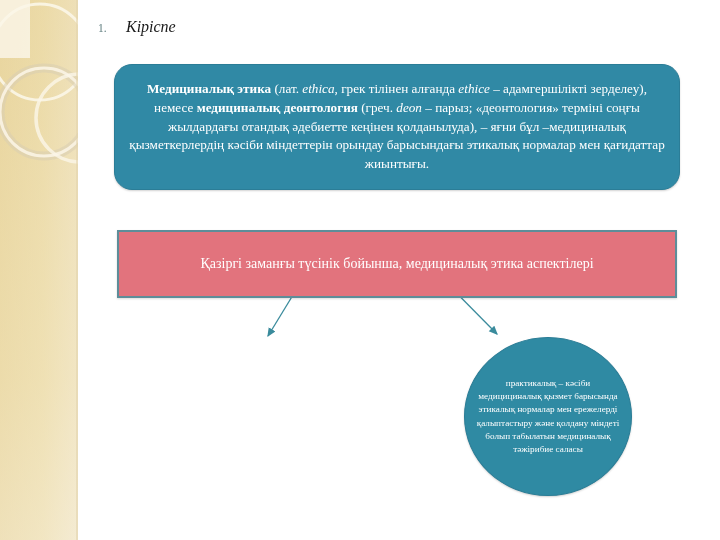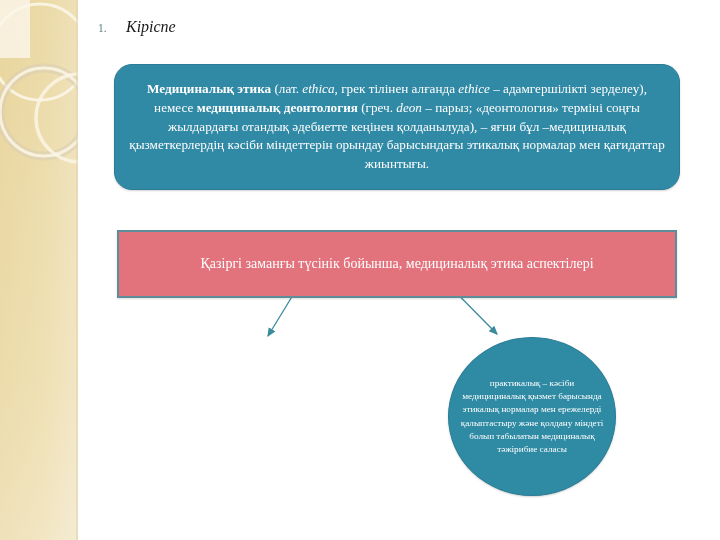--- a/index.html
+++ b/index.html
@@ -127,21 +127,21 @@
     justify-content: center;
     box-shadow: 0 1px 2px rgba(0,0,0,0.18);
   }
   #ellipse-scientific {
     left: 159px;
     top: 336px;
     width: 172px;
     height: 155px;
   }
   #ellipse-practical {
-    left: 448px;
+    left: 464px;
     top: 337px;
     width: 168px;
     height: 159px;
   }
   .ellipse-text {
     color: #ffffff;
     font-size: 9.2px;
     line-height: 1.38;
     text-align: center;
     padding: 0 14px;

